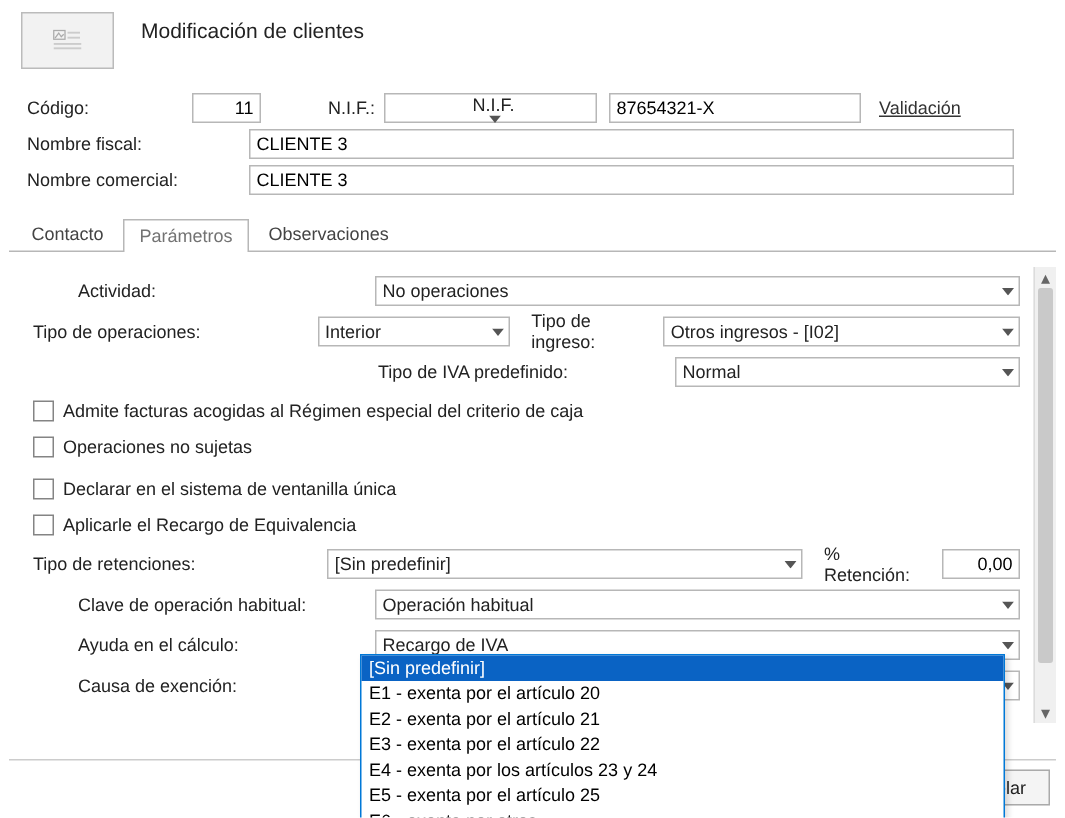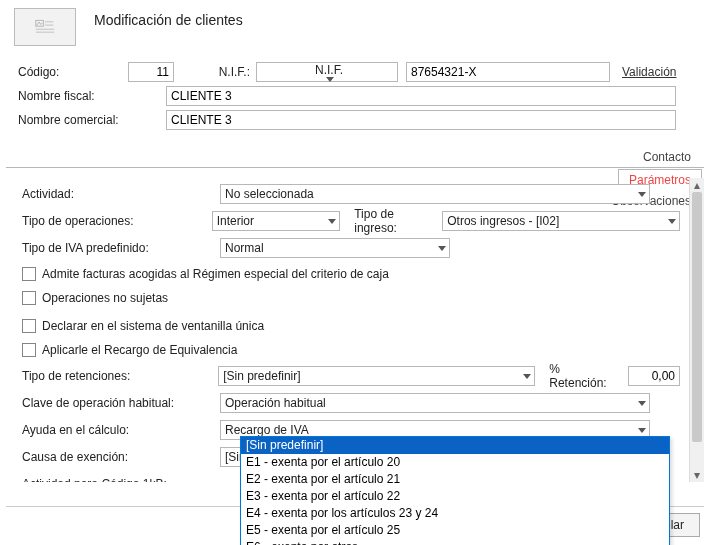--- a/index.html
+++ b/index.html
@@ -57,48 +57,47 @@
     padding: 0 0 0 4px;
     position: relative;
   }
   .combo .caret {
     width: 16px; height: 100%;
     display: flex; align-items: center; justify-content: center;
     border-left: 1px solid transparent;
   }
   .combo .caret svg { width: 8px; height: 5px; }
   .nif-type { width: 142px; margin-right: 8px; flex-direction: column; }
-  .nif-value { width: 204px; margin-right: 12px; }
+  .nif-value { width: 168px; margin-right: 12px; }
   .link { text-decoration: underline; color: #333; cursor: pointer; }
 
   .fiscal-input { width: 510px; }
 
   
   .tabs-row {
     display: flex; align-items: flex-end;
     border-bottom: 1px solid #b7b7b7;
     margin: 6px 6px 0 6px;
     padding-left: 4px;
     height: 22px;
-    flex-direction: column;
   }
   .tab {
     padding: 3px 10px 4px 10px;
     border: 1px solid transparent;
     border-bottom: none;
     margin-right: 2px;
     color: #444;
     cursor: pointer;
     position: relative;
   }
   .tab.active {
     border-color: #b7b7b7;
     background: #fff;
     top: 1px;
-    color: #ef4444;
+    color: #737373;
   }
 
   
   .panel-wrap {
     padding: 10px 6px 0 6px;
     position: relative;
   }
   .panel-scroll {
     border-left: none;
     border-top: none;
@@ -121,21 +120,21 @@
   .scrollbar .arrow {
     position: absolute; left: 0; right: 0; height: 14px;
     display:flex;align-items:center;justify-content:center;
     color:#666;
   }
   .scrollbar .arrow.up { top: 0; }
   .scrollbar .arrow.down { bottom: 0; }
 
   .panel { padding: 0 24px 0 16px; }
 
-  .field-row { display: flex; align-items: center; margin: 5px 0; height: 22px; }
+  .field-row { display: flex; align-items: center; margin: 5px 0; height: 22px; justify-content: flex-end; }
   .field-label { width: 198px; }
   .combo-wide { width: 430px; }
   .combo-mid { width: 134px; }
   .lbl-inline { margin: 0 6px 0 14px; }
   .combo-income { width: 248px; }
   .combo-normal { width: 230px; }
   .combo-ret { width: 320px; }
   .lbl-pct { margin-left: 14px; margin-right: 8px; }
   .pct-input { width: 52px; text-align: right; }
   .combo-clave { width: 430px; }
@@ -230,21 +229,21 @@
     <div class="tab">Observaciones</div>
   </div>
 
   <div class="panel-wrap">
     <div class="panel-scroll">
       <div class="panel">
 
         <div class="field-row">
           <span class="field-label">Actividad:</span>
           <div class="combo combo-wide">
-            <span>No seleccionada</span>
+            <span>No operaciones</span>
             <span class="caret">
                 <svg viewBox="0 0 8 5">
                   <path d="M0 0 L8 0 L4 5 Z" fill="#555"></path>
                 </svg>
               </span>
           </div>
         </div>
 
         <div class="field-row">
           <span class="field-label">Tipo de operaciones:</span>

